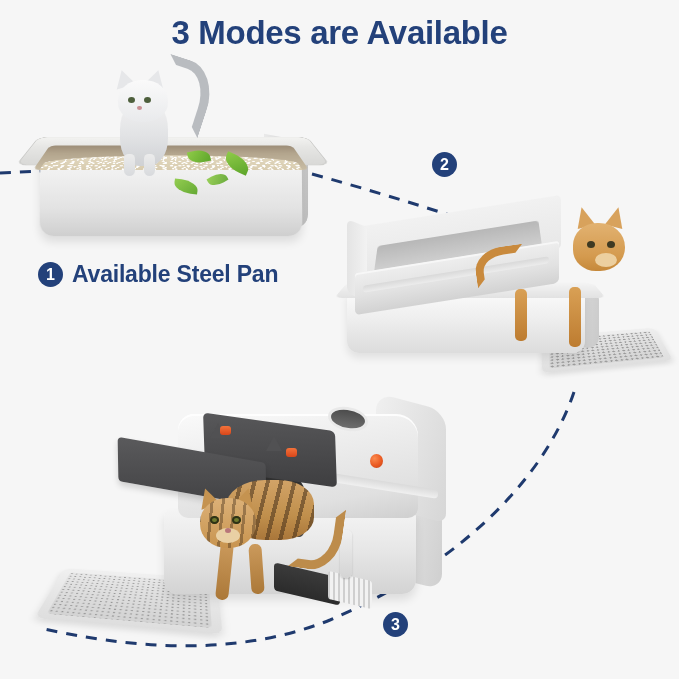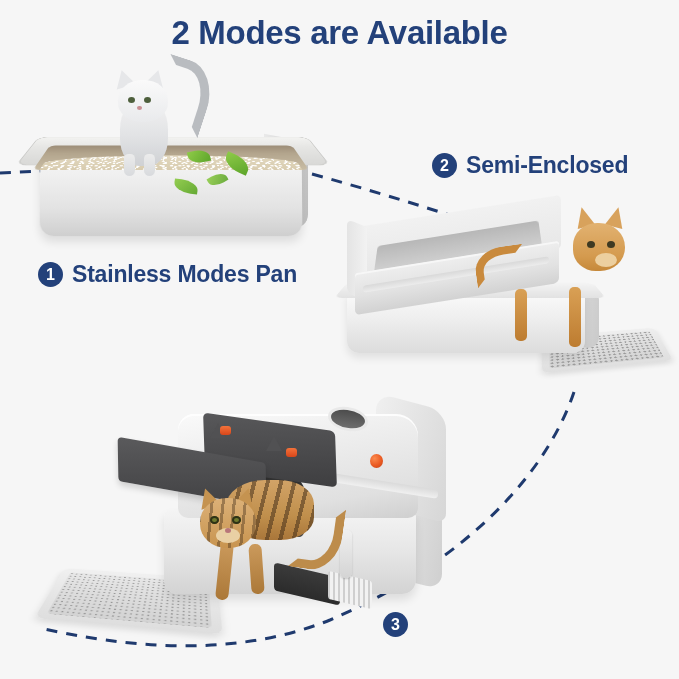--- a/index.html
+++ b/index.html
@@ -383,21 +383,21 @@
     left: 96px; top: 36px; width: 32px; height: 46px;
     border: 9px solid #bd8c4b; border-left-color: transparent; border-top-color: transparent;
     border-radius: 0 0 60% 0; transform: rotate(8deg);
   }
 </style>
 </head>
 <body>
 
 <div id="canvas">
 
-  <div id="title">2 Modes are Available</div>
+  <div id="title">3 Modes are Available</div>
 
   <svg id="connectors" viewBox="0 0 679 679" preserveAspectRatio="none">
     <path d="M0,173 C20,172 40,171 62,170" fill="none" stroke="#1f3a6e" stroke-width="3" stroke-dasharray="11 9" stroke-linecap="butt"></path>
     <path d="M312,174 C400,198 470,222 560,250" fill="none" stroke="#1f3a6e" stroke-width="3" stroke-dasharray="11 9" stroke-linecap="butt"></path>
     <path d="M574,392 C548,470 470,560 330,620 C230,660 120,646 40,628" fill="none" stroke="#1f3a6e" stroke-width="3" stroke-dasharray="11 9" stroke-linecap="butt"></path>
   </svg>
 
   <div id="product-1">
     <div id="p1-body-right"></div>
     <div id="p1-body"></div>
@@ -483,25 +483,24 @@
       <div class="c3-part" id="p3-cat-head"></div>
       <div class="c3-part" id="p3-muzzle"></div>
       <div class="c3-part" id="p3-nose3"></div>
       <div class="c3-part c3-eye" id="p3-eye-l"></div>
       <div class="c3-part c3-eye" id="p3-eye-r"></div>
     </div>
   </div>
 
   <div class="callout" id="callout-1">
     <div class="badge">1</div>
-    <div class="callout-text">Stainless Modes Pan</div>
+    <div class="callout-text">Available Steel Pan</div>
   </div>
 
   <div class="callout" id="callout-2">
     <div class="badge">2</div>
-    <div class="callout-text">Semi-Enclosed</div>
   </div>
 
   <div class="callout" id="callout-3">
     <div class="badge">3</div>
   </div>
 
 </div>
 
 </body></html>

